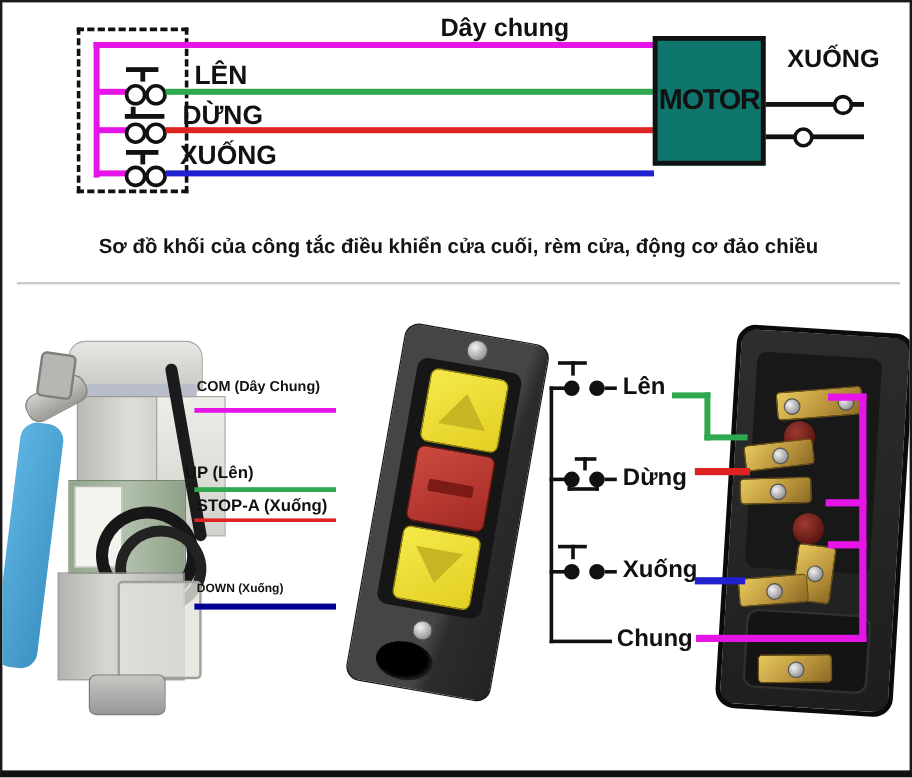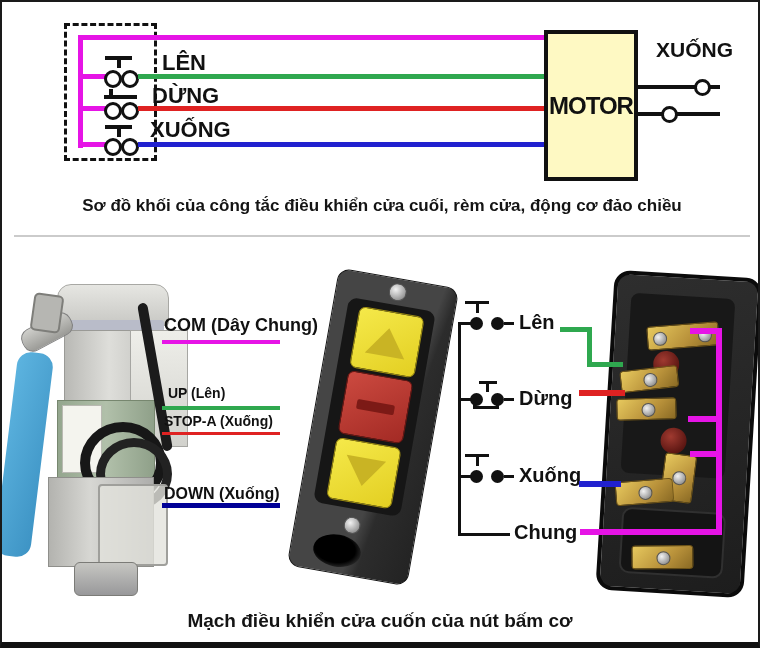--- a/index.html
+++ b/index.html
@@ -54,22 +54,23 @@
     <div class="contact" style="left:119px;top:136px;"></div>
 
     <div class="wire" style="left: 136px; top: 72px; width: 407px; height: 5px; background: rgb(47, 168, 79);"></div>
     <div class="wire" style="left: 136px; top: 104px; width: 407px; height: 5px; background: rgb(223, 34, 34);"></div>
     <div class="wire" style="left: 136px; top: 140px; width: 407px; height: 5px; background: rgb(33, 33, 207);"></div>
 
     <div class="lbl" style="left:160px;top:48px;font-size:22px;">LÊN</div>
     <div class="lbl" style="left:150px;top:81px;font-size:22px;">DỪNG</div>
     <div class="lbl" style="left:148px;top:115px;font-size:22px;">XUỐNG</div>
 
-
-    <div class="abs" style="left:542px;top:28px;width:94px;height:151px;border:4px solid #111;background:#fef9c3;box-sizing:border-box;display:flex;align-items:center;justify-content:center;">
+    <div class="lbl" style="left:365px;top:10px;font-size:21px;">Dây chung</div>
+
+    <div class="abs" style="left:542px;top:28px;width:94px;height:108px;border:4px solid #111;background:#0f766e;box-sizing:border-box;display:flex;align-items:center;justify-content:center;">
       <span class="lbl" style="position:static;font-size:24px;letter-spacing:-1px;">MOTOR</span>
     </div>
 
     <div class="bline" style="left:636px;top:83px;width:82px;height:3.5px;"></div>
     <div class="contact" style="left:692px;top:77px;width:11px;height:11px;border-width:3px;"></div>
     <div class="bline" style="left:636px;top:110px;width:82px;height:3.5px;"></div>
     <div class="contact" style="left:659px;top:104px;width:11px;height:11px;border-width:3px;"></div>
     <div class="lbl" style="left:654px;top:36px;font-size:21px;">XUỐNG</div>
 
     <div class="caption" style="top:194px;font-size:17px;">Sơ đồ khối của công tắc điều khiển cửa cuối, rèm cửa, động cơ đảo chiều</div>
@@ -88,30 +89,30 @@
     <div class="abs" style="left:55px;top:128px;width:96px;height:80px;background:linear-gradient(90deg,#94a68e,#b1c0aa 50%,#8fa089);border:1px solid #77876f;"></div>
     <div class="abs" style="left:60px;top:133px;width:38px;height:66px;background:#f4f4ee;border:1px solid #b9b9b2;"></div>
     <div class="abs" style="left:148px;top:30px;width:10px;height:150px;background:#1b1b1b;border-radius:6px;transform:rotate(-10deg);"></div>
     <div class="abs" style="left:78px;top:150px;width:66px;height:62px;border:10px solid #171717;border-radius:50%;"></div>
     <div class="abs" style="left:94px;top:166px;width:58px;height:54px;border:9px solid #222;border-radius:50%;"></div>
     <div class="abs" style="left:46px;top:205px;width:104px;height:88px;background:linear-gradient(90deg,#b3b3af,#d7d7d3 40%,#adadab);border:1px solid #8f8f8b;"></div>
     <div class="abs" style="left:96px;top:212px;width:66px;height:78px;background:rgba(226,226,220,0.8);border:2px solid #9f9f9b;border-radius:4px;"></div>
     <div class="abs" style="left:72px;top:290px;width:62px;height:32px;background:linear-gradient(#c6c6c2,#98989a);border:1px solid #7b7b77;border-radius:6px;"></div>
   </div>
 
-  <div class="lbl" style="left:162px;top:313px;font-size:18px;">COM (Dây Chung)</div>
+  <div class="lbl" style="left:162px;top:313px;font-size:12px;">COM (Dây Chung)</div>
   <div class="wire" style="left: 160px; top: 338px; width: 118px; height: 4px; background: rgb(230, 20, 230);"></div>
 
-  <div class="lbl" style="left:166px;top:383px;font-size:14px;">UP (Lên)</div>
+  <div class="lbl" style="left:152px;top:383px;font-size:14px;">UP (Lên)</div>
   <div class="wire" style="left: 160px; top: 404px; width: 118px; height: 4px; background: rgb(47, 168, 79);"></div>
 
   <div class="lbl" style="left:162px;top:411px;font-size:14px;">STOP-A (Xuống)</div>
   <div class="wire" style="left: 160px; top: 430px; width: 118px; height: 3px; background: rgb(223, 34, 34);"></div>
 
-  <div class="lbl" style="left:162px;top:483px;font-size:16px;">DOWN (Xuống)</div>
+  <div class="lbl" style="left:162px;top:483px;font-size:10px;">DOWN (Xuống)</div>
   <div class="wire" style="left: 160px; top: 501px; width: 118px; height: 5px; background: rgb(0, 0, 150);"></div>
 
   <div class="abs" style="left:296px;top:268px;width:160px;height:330px;">
     <div class="abs" style="left:14px;top:6px;width:120px;height:300px;transform:rotate(10deg);transform-origin:50% 50%;
                 background:linear-gradient(100deg,#454545 62%,#2c2c2c 70%,#232323);border-radius:12px;border:1px solid #151515;">
       <div class="screw" style="left:52px;top:4px;width:16px;height:16px;"></div>
       <div class="abs" style="left:14px;top:26px;width:88px;height:208px;background:#161616;border-radius:9px;">
         <div class="ybtn" style="top:7px;">
           <div class="tri" style="left:12px;top:16px;border-left:20px solid transparent;border-right:20px solid transparent;border-bottom:28px solid #c9b424;"></div>
         </div>
@@ -189,15 +190,14 @@
   <div class="wire" style="left: 585px; top: 325px; width: 5px; height: 40px; background: rgb(47, 168, 79);"></div>
   <div class="wire" style="left: 585px; top: 360px; width: 36px; height: 5px; background: rgb(47, 168, 79);"></div>
   <div class="wire" style="left: 577px; top: 388px; width: 46px; height: 6px; background: rgb(223, 34, 34);"></div>
   <div class="wire" style="left: 577px; top: 479px; width: 42px; height: 6px; background: rgb(33, 33, 207);"></div>
   <div class="wire" style="left: 578px; top: 527px; width: 142px; height: 6px; background: rgb(230, 20, 230);"></div>
   <div class="wire" style="left: 714px; top: 326px; width: 6px; height: 207px; background: rgb(230, 20, 230);"></div>
   <div class="wire" style="left: 688px; top: 326px; width: 32px; height: 6px; background: rgb(230, 20, 230);"></div>
   <div class="wire" style="left: 686px; top: 414px; width: 34px; height: 6px; background: rgb(230, 20, 230);"></div>
   <div class="wire" style="left: 688px; top: 449px; width: 32px; height: 6px; background: rgb(230, 20, 230);"></div>
 
-  <div class="caption" style="top:608px;font-size:19px;">Mạch điều khiển cửa cuốn của nút bấm cơ</div>
 
 </div>
 
 </body></html>

